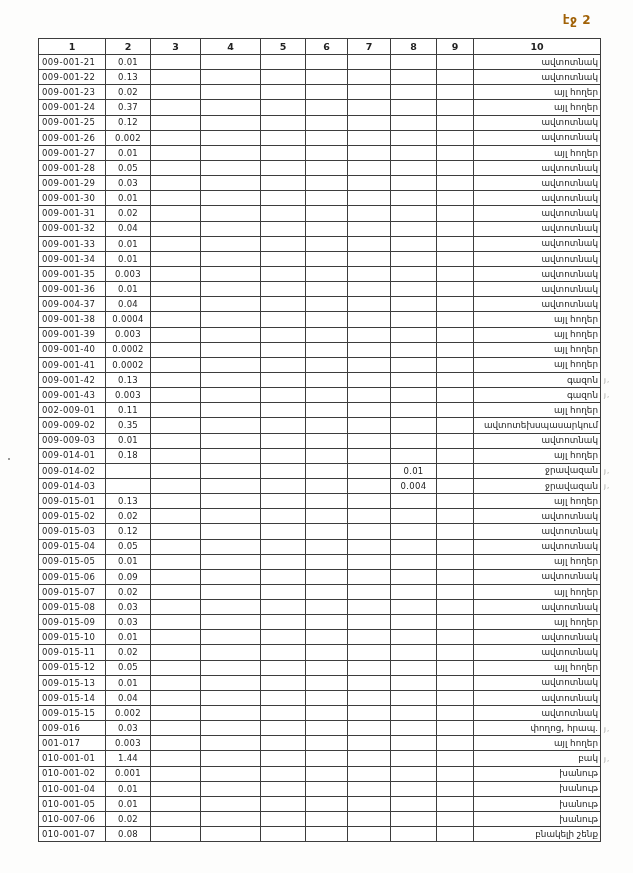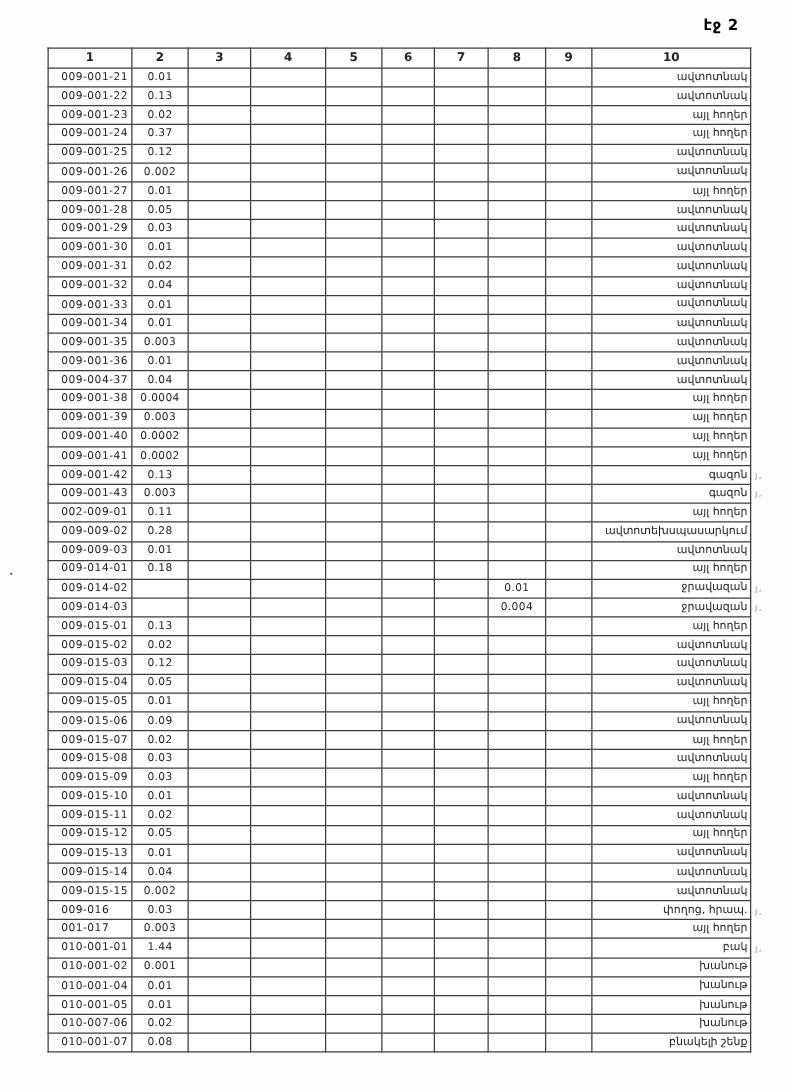--- a/index.html
+++ b/index.html
@@ -13,21 +13,21 @@
     background: #fdfdfc;
     font-family: "DejaVu Sans", sans-serif;
     overflow: hidden;
   }
   .page-label {
     position: absolute;
     top: 13px;
     right: 42px;
     font-size: 12px;
     font-weight: bold;
-    color: #000000;
+    color: #a16207;
     letter-spacing: 0.5px;
   }
   table.parcel-table {
     position: absolute;
     left: 38px;
     top: 38px;
     width: 562px;
     border-collapse: collapse;
     table-layout: fixed;
   }
@@ -46,21 +46,21 @@
   }
   .parcel-table th {
     font-size: 9.5px;
     font-weight: 600;
     height: 15px;
     text-align: center;
     color: #222;
   }
   .parcel-table td.c1 {
     text-align: left;
-    padding-left: 10px;
+    padding-left: 3px;
     letter-spacing: 0.4px;
   }
   .parcel-table td.c2 { text-align: center; letter-spacing: 0.3px; }
   .parcel-table td.c8 { text-align: center; letter-spacing: 0.3px; }
   .parcel-table td.c10 {
     text-align: right;
     padding-left: 3px;
     font-size: 8.8px;
   }
   .margin-notes {
@@ -403,21 +403,21 @@
           <td class="c4"></td>
           <td class="c5"></td>
           <td class="c6"></td>
           <td class="c7"></td>
           <td class="c8"></td>
           <td class="c9"></td>
           <td class="c10">այլ հողեր</td>
         </tr>
         <tr>
           <td class="c1">009-009-02</td>
-          <td class="c2">0.28</td>
+          <td class="c2">0.35</td>
           <td class="c3"></td>
           <td class="c4"></td>
           <td class="c5"></td>
           <td class="c6"></td>
           <td class="c7"></td>
           <td class="c8"></td>
           <td class="c9"></td>
           <td class="c10">ավտոտեխսպասարկում</td>
         </tr>
         <tr>

